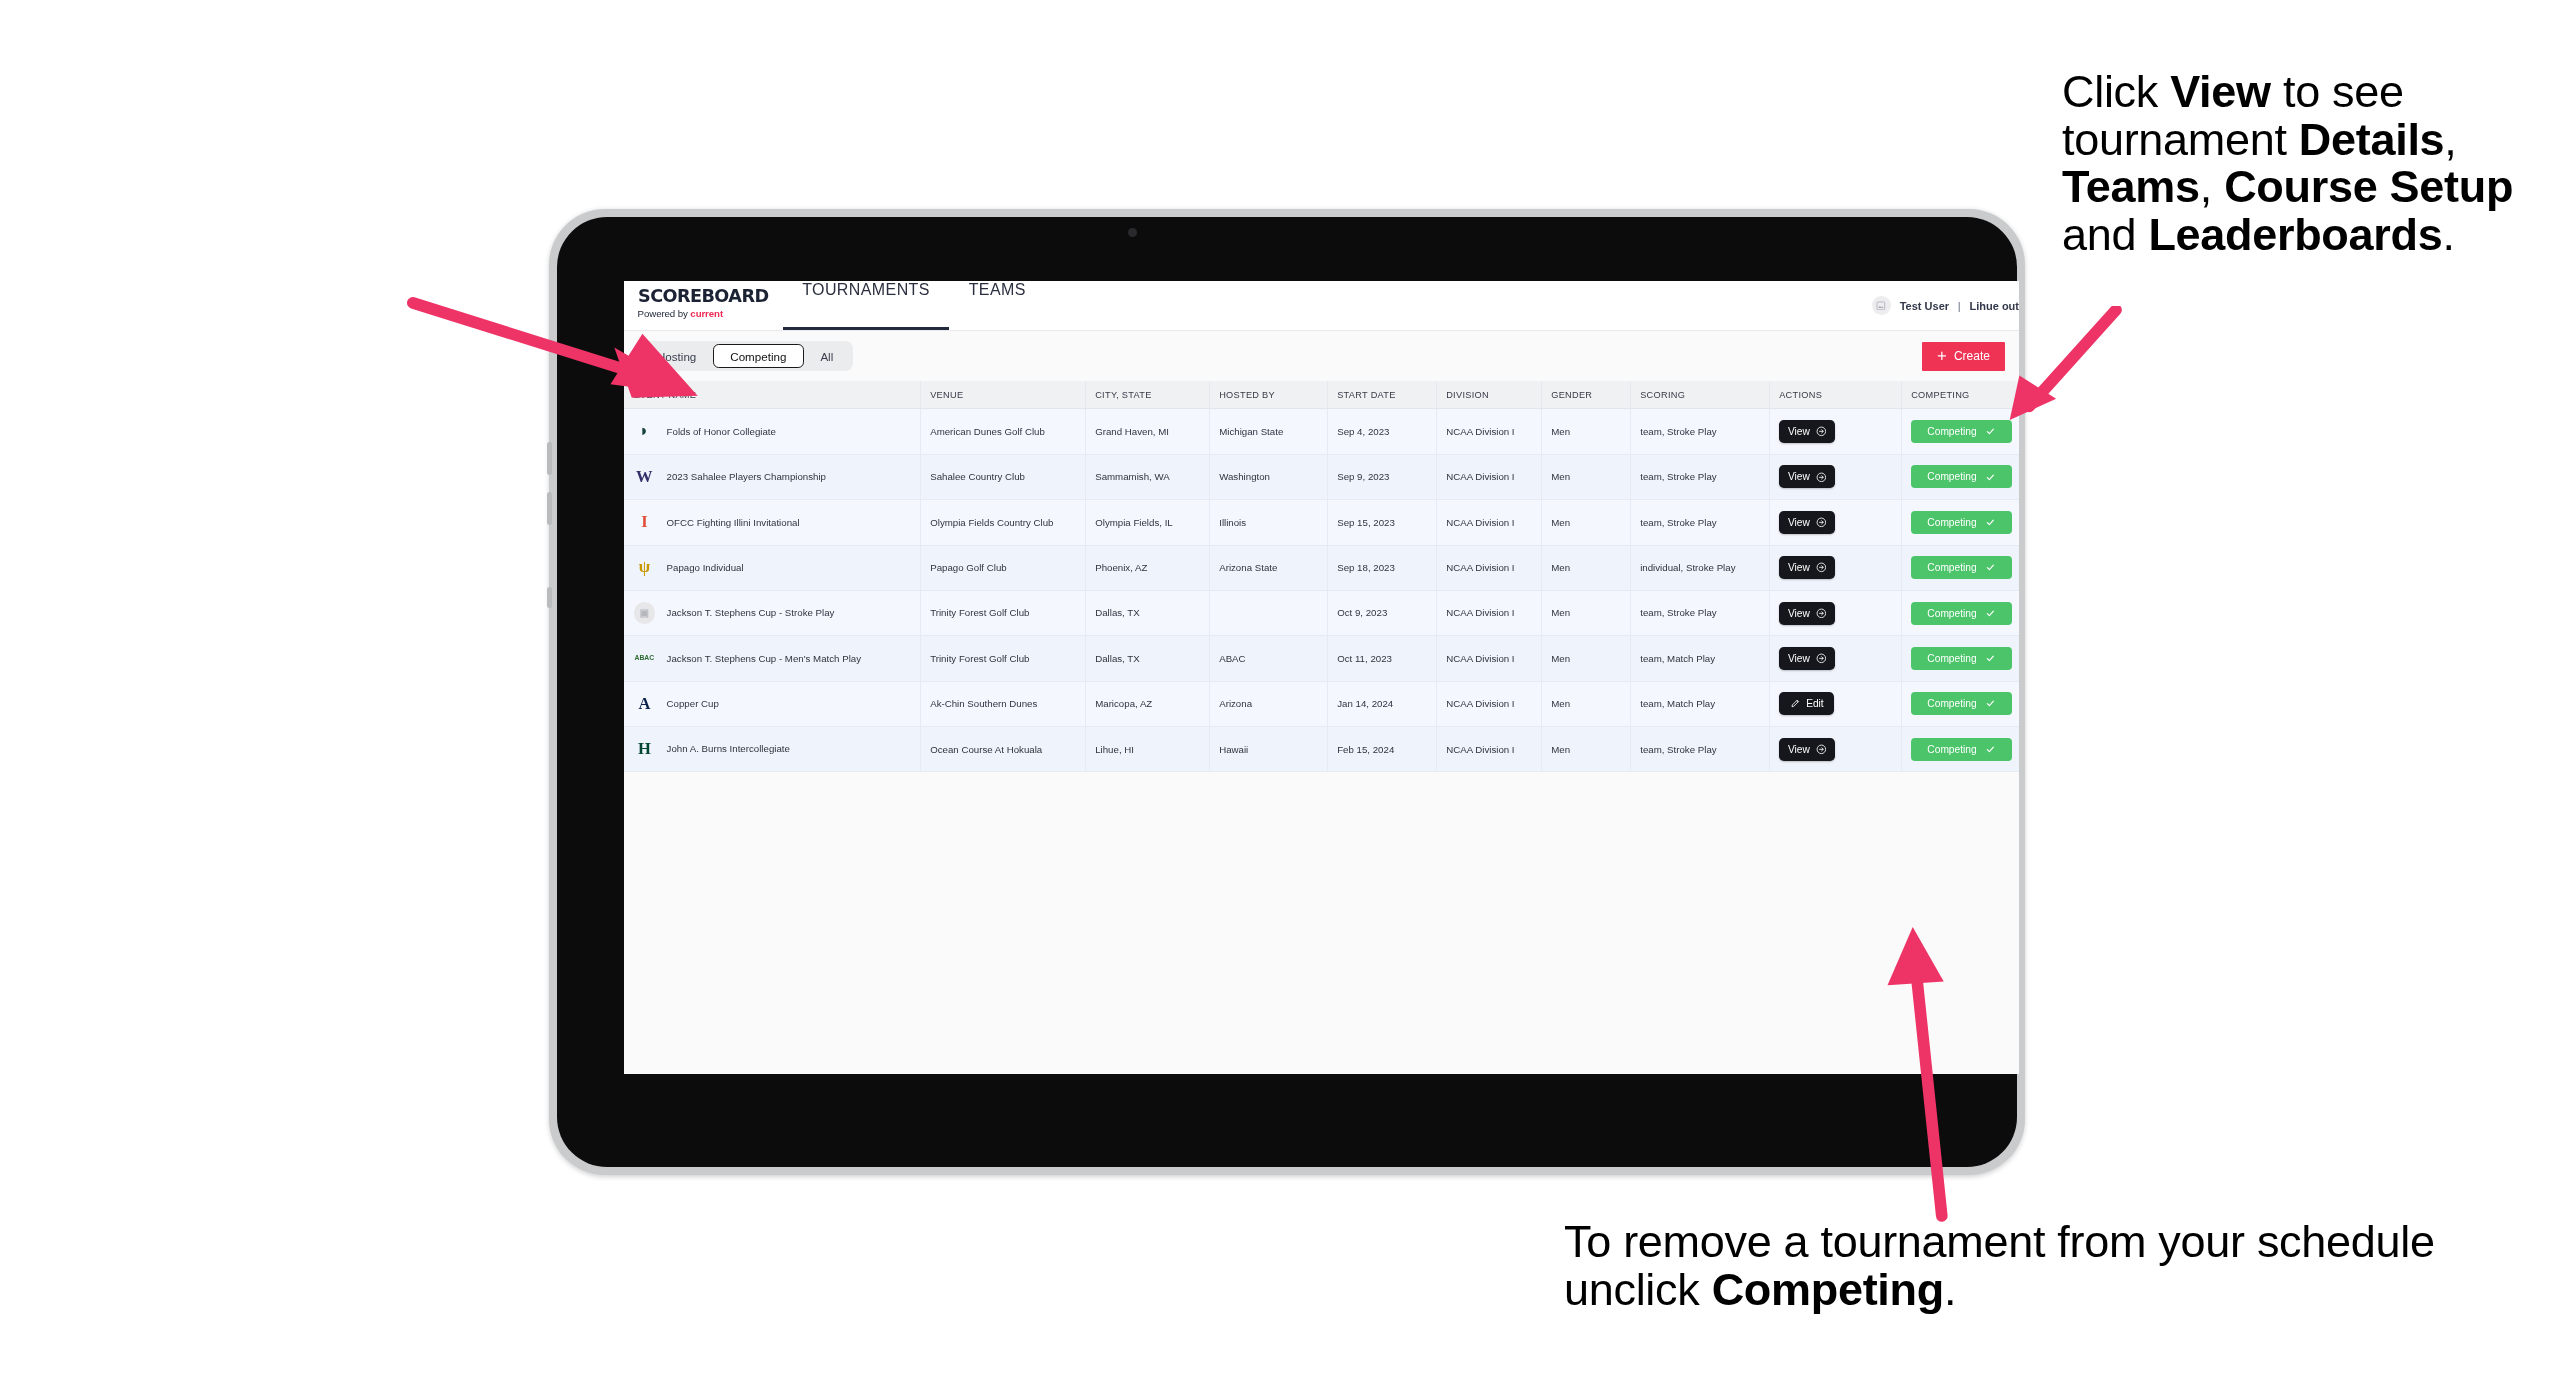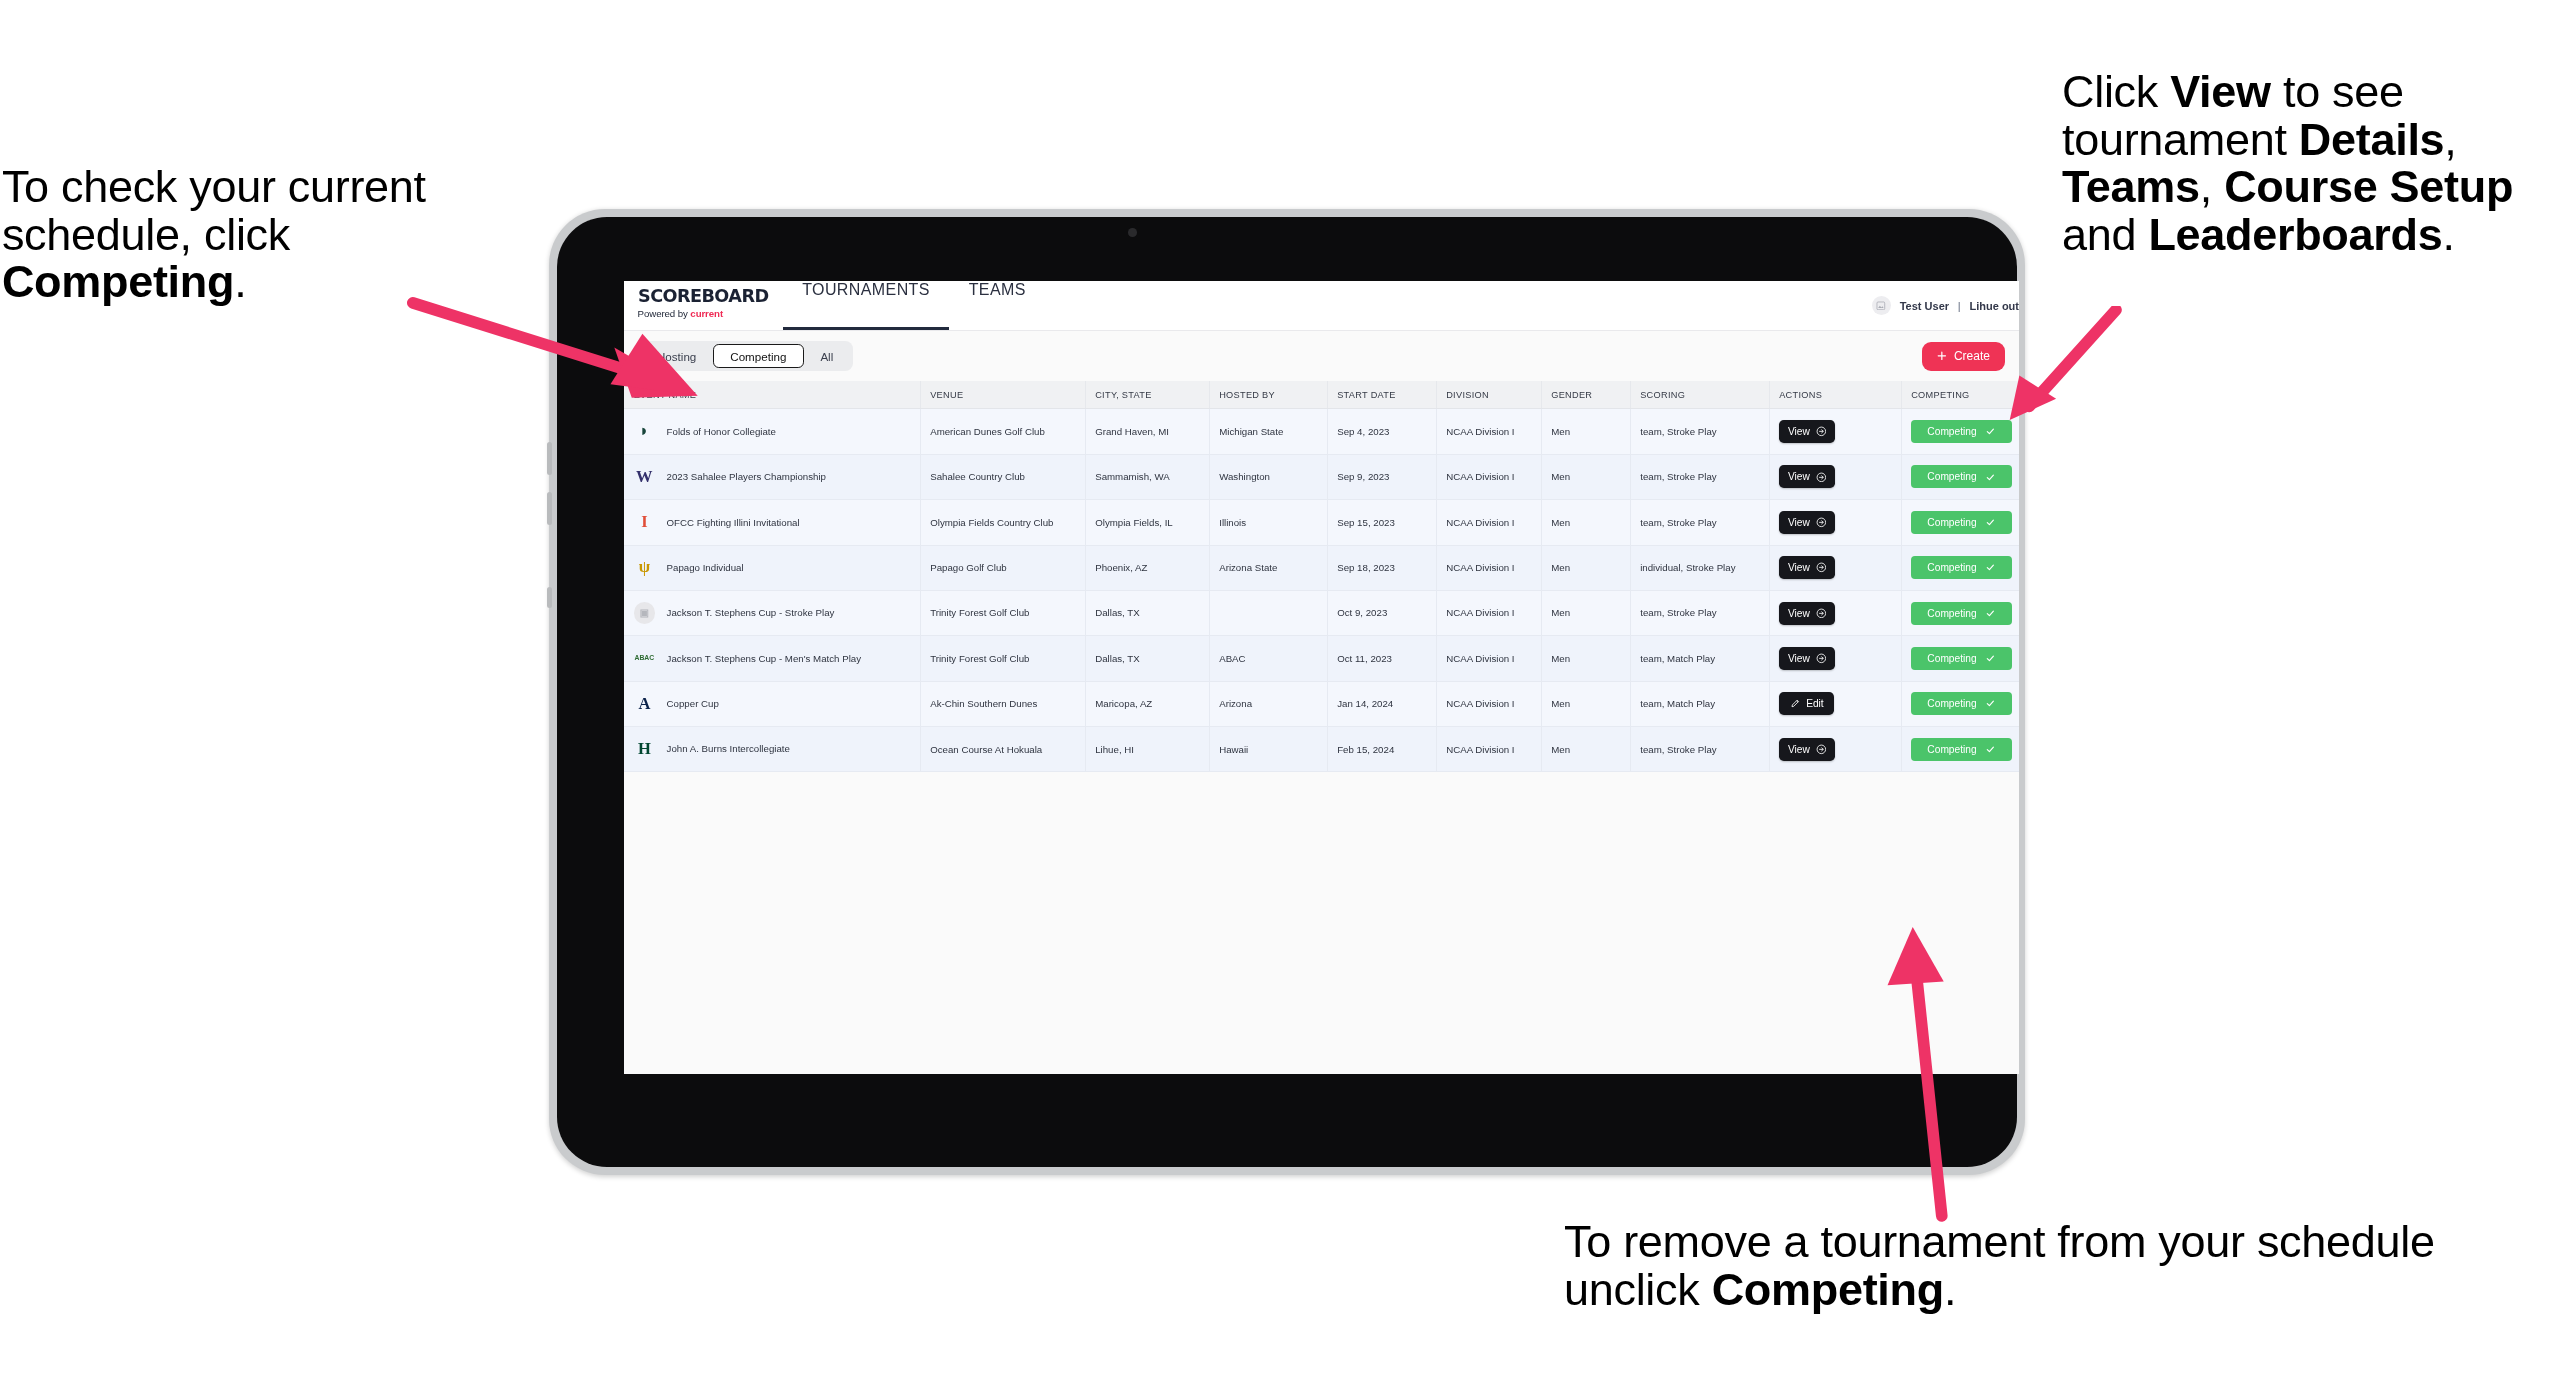--- a/index.html
+++ b/index.html
@@ -93,21 +93,21 @@
   }
   .seg {
     display:flex; align-items:center; padding: 0 16.5px; font-size:11.6px;
     color:#3a3f4d; border-radius:5.8px; cursor:pointer;
   }
   .seg.active {
     background:#fff; color:#111; border:1.6px solid #1a1a1a; font-weight:400;
   }
   .create-btn {
     margin-left:auto; background:#ef3355; color:#fff; border:none;
-    height:29px; padding: 0 15.5px; border-radius:9px; font-size:12px;
+    height:29px; padding: 0 15.5px; border-radius:1px; font-size:12px;
     display:flex; align-items:center; gap:6.8px; cursor:pointer;
     font-family:"Liberation Sans", sans-serif;
   }
 
   
   .table-zone { background:#fafafa; padding: 0 0 0 0; }
   table { border-collapse: collapse; width: 1395px; table-layout: fixed; }
   thead th {
     background:#f0f1f3; text-align:left; font-weight:400;
     font-size:9.2px; color:#353a46; letter-spacing:0.3px;
@@ -161,23 +161,20 @@
     display:inline-flex; align-items:center; justify-content:center; gap:8.7px;
     font-size:10.2px; cursor:pointer; font-family:"Liberation Sans", sans-serif;
   }
   .ic { display:inline-block; line-height:0; }
 </style>
 </head>
 <body>
 
 <div class="stage">
 
-  <div class="anno" id="anno-left">
-    <span>To check your current schedule, click </span><b>Competing</b><span>.</span>
-  </div>
 
   <div class="anno" id="anno-right">
     <span>Click </span><b>View</b><span> to see tournament </span><b>Details</b><span>, </span><b>Teams</b><span>, </span><b>Course Setup</b><span> and </span><b>Leaderboards</b><span>.</span>
   </div>
 
   <div class="anno" id="anno-bottom">
     <span>To remove a tournament from your schedule unclick </span><b>Competing</b><span>.</span>
   </div>
 
   <div class="device">

